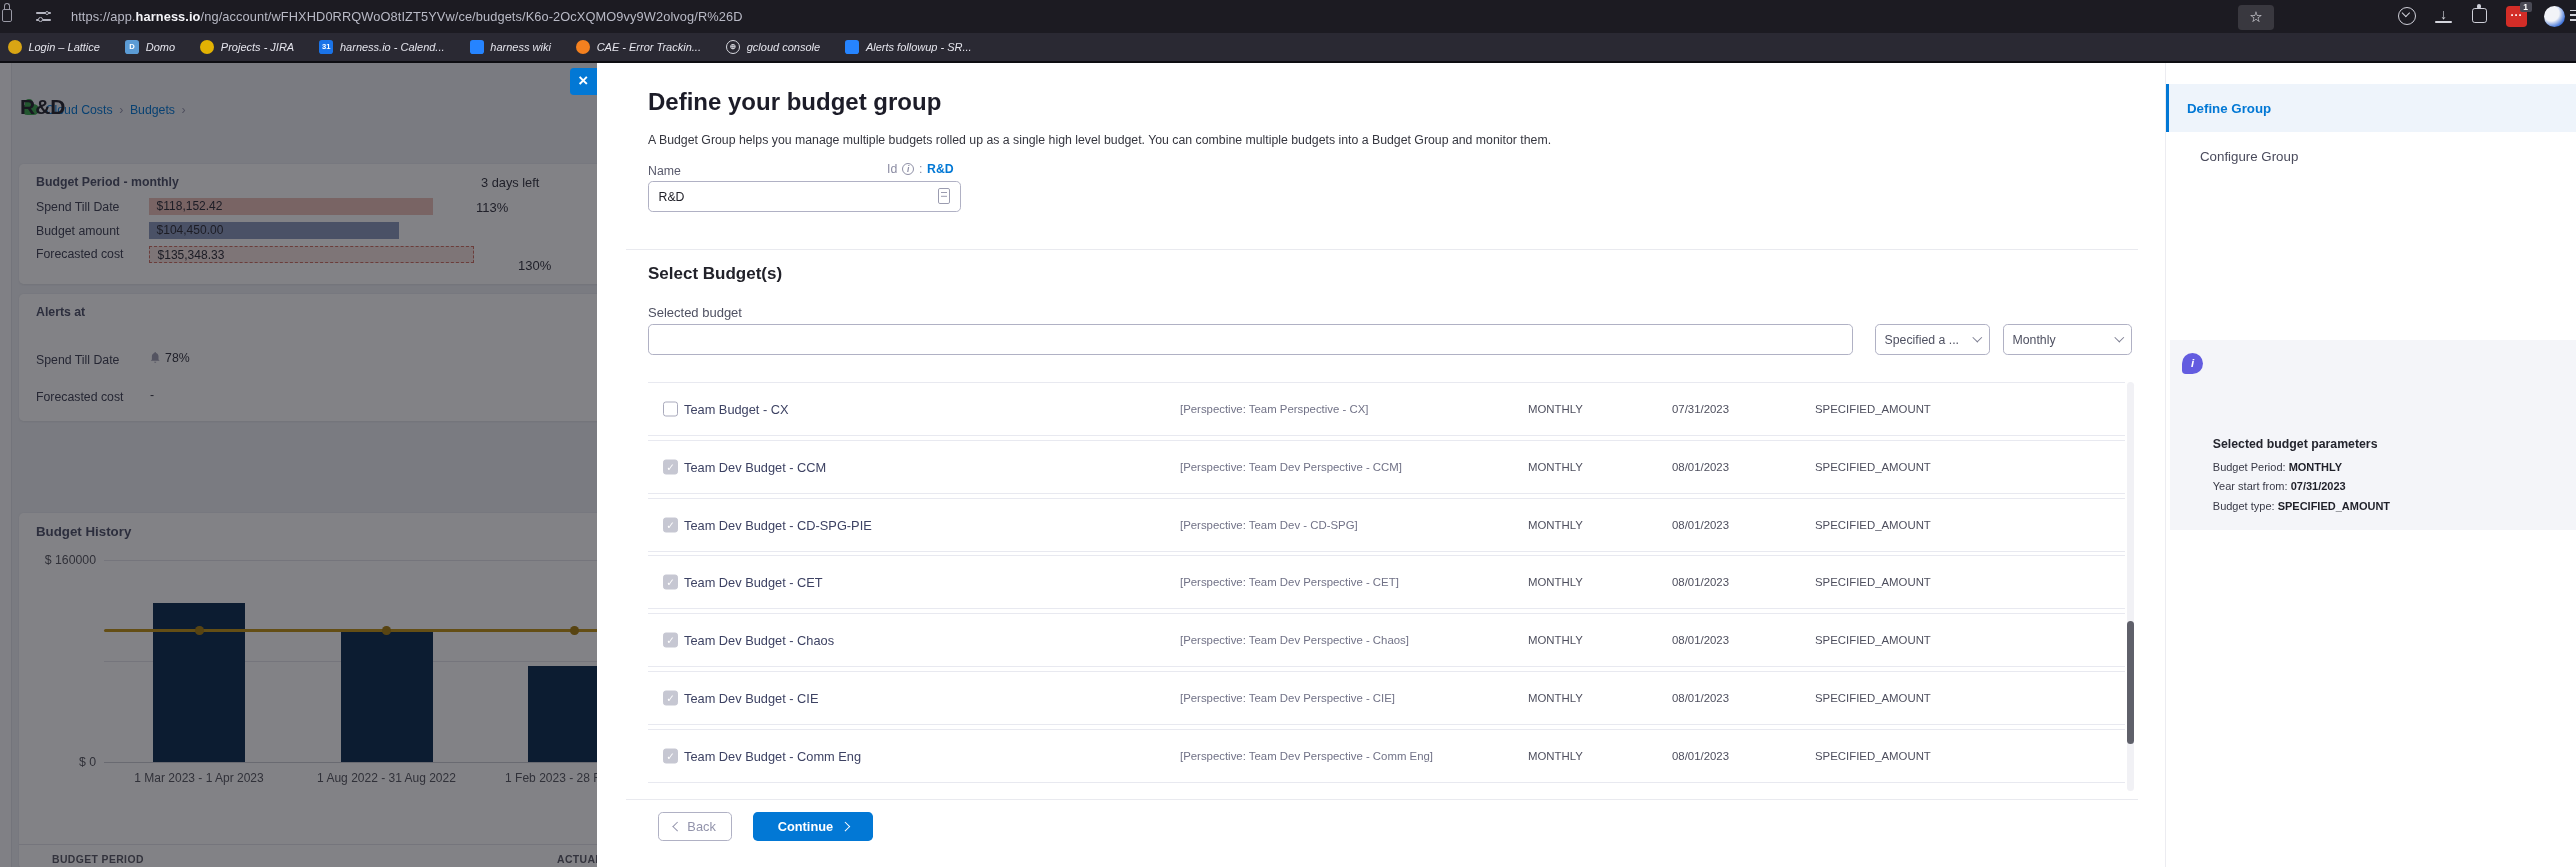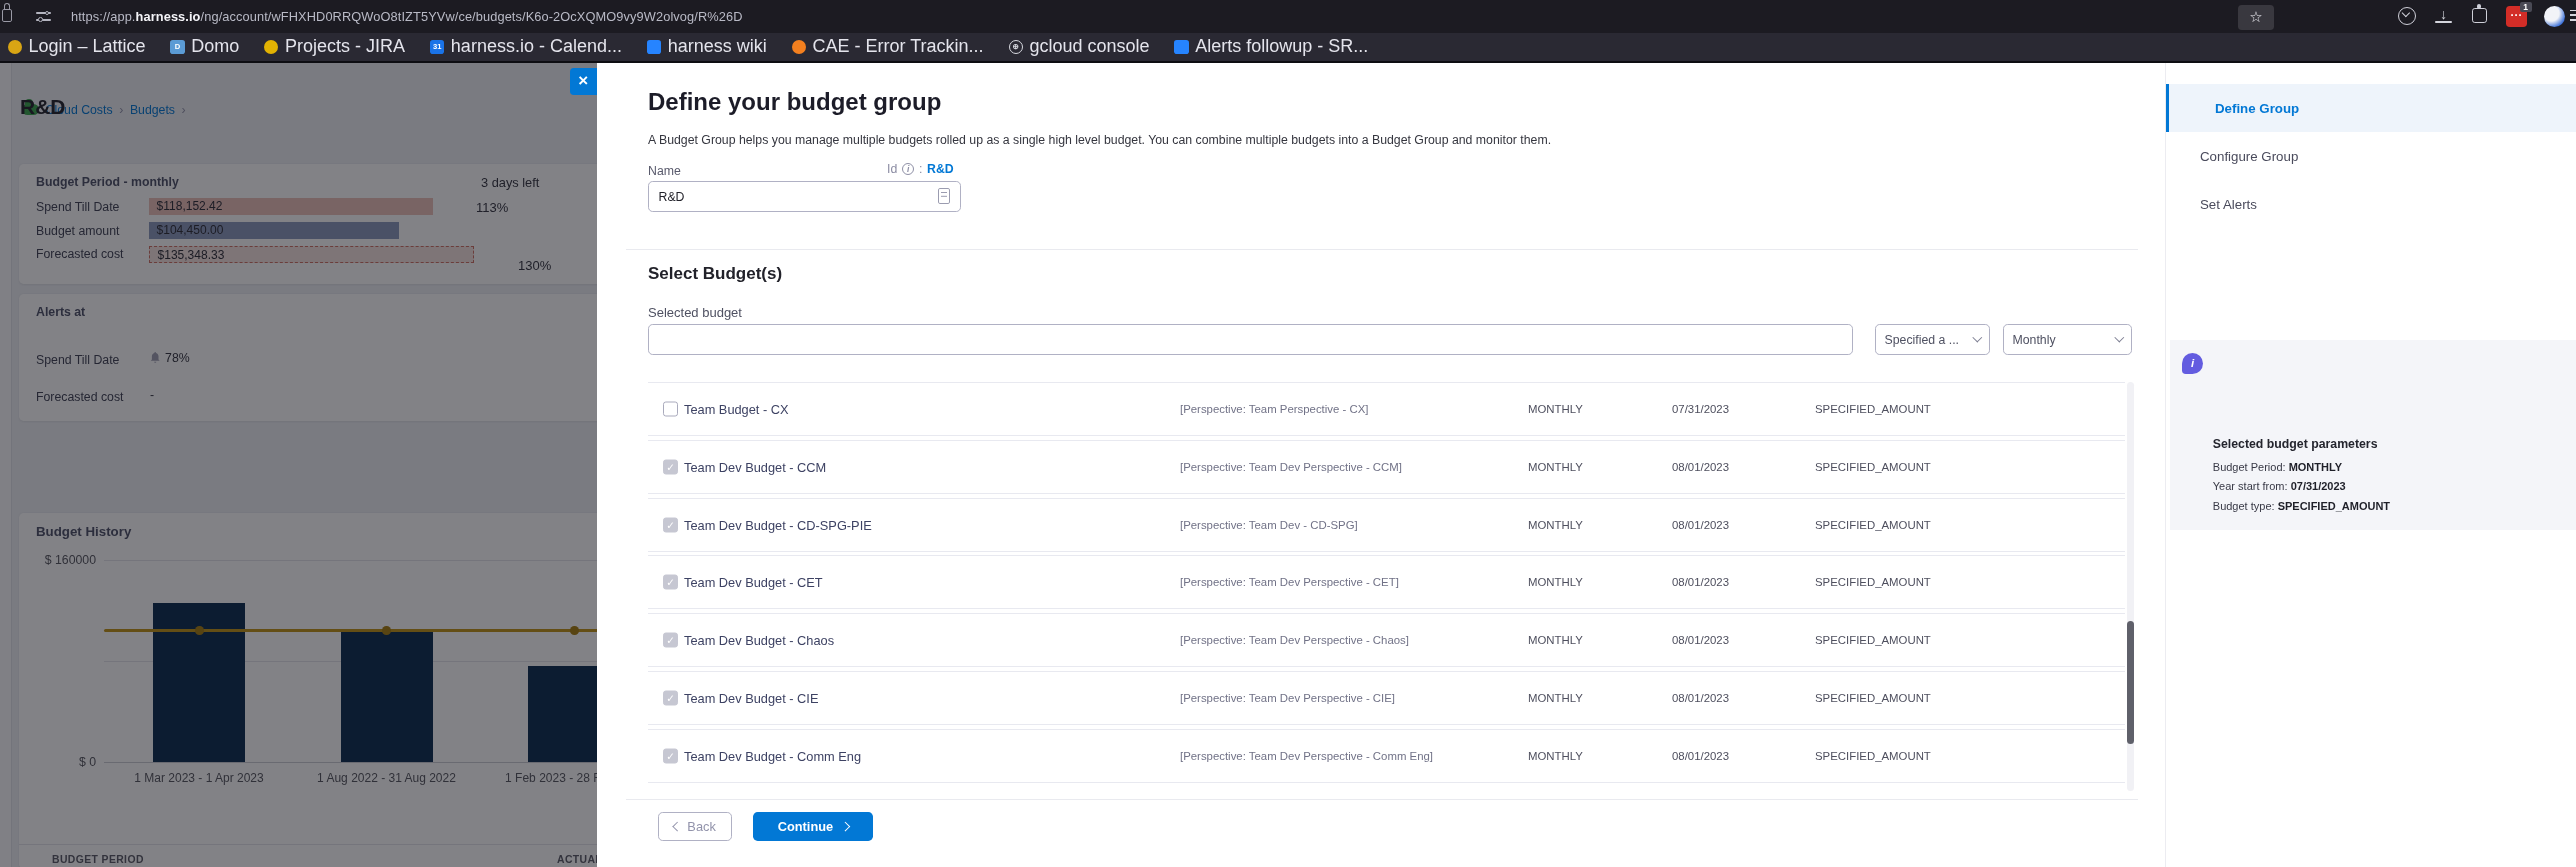--- a/index.html
+++ b/index.html
@@ -25,21 +25,21 @@
   #ext-ic{left:2472px;top:7.6px;width:15px;height:15px;border:1.9px solid #cfd0d9;border-radius:2.8px;}
   #ext-ic:before{content:"";position:absolute;left:3.8px;top:-4.7px;width:4.7px;height:4.7px;background:#cfd0d9;border-radius:50%;}
   #lp-ic{left:2506px;top:5.7px;width:21px;height:21px;background:#d32d27;border-radius:3.8px;color:#fff;font-weight:700;font-size:11.4px;text-align:center;line-height:13.3px;letter-spacing:0.9px;}
   #lp-badge{position:absolute;right:-4.7px;top:-3.8px;background:#4a4a55;color:#fff;font-size:8.5px;padding:0 2.8px;border-radius:1.9px;line-height:10.4px;}
   #avatar-ic{left:2544px;top:5.7px;width:21px;height:21px;border-radius:50%;background:radial-gradient(circle at 35% 35%,#f2f3f7 40%,#3a6fd8 75%,#14264c 100%);}
   #menu-ic{left:2570px;top:9.5px;width:13.3px;}
   #menu-ic span{display:block;height:1.9px;background:#d4d5dd;margin-bottom:2.8px;}
   #bookmarks{position:absolute;left:0;top:33px;width:2576px;height:27.5px;background:#2a2933;z-index:20;display:flex;align-items:center;padding-left:7.6px;gap:25px;}
   .bm{display:flex;align-items:center;gap:6.6px;cursor:pointer;}
   .favicon{width:14.2px;height:14.2px;border-radius:2.8px;display:inline-flex;align-items:center;justify-content:center;color:#fff;font-size:7.6px;font-weight:700;flex:none;}
-  .bm-label{color:#e4e4ec;font-size:18px;white-space:nowrap;}
+  .bm-label{color:#e4e4ec;font-size:11px;white-space:nowrap;font-style:italic;}
   #chrome-sep{position:absolute;left:0;top:61px;width:2576px;height:1.9px;background:#0d0d12;z-index:20;}
 
   
   #page{position:absolute;left:0;top:63px;width:2576px;height:805px;background:#eef0f4;z-index:1;}
   #left-strip{position:absolute;left:0;top:0;width:12.3px;height:805px;background:#fbfbfd;border-right:0.9px solid #dfe1e8;}
   #crumbs{position:absolute;left:22px;top:9.5px;font-size:12.3px;color:#0278d5;display:flex;gap:6.6px;align-items:center;margin-top:30px;}
   #cloud-icon{width:17px;height:11.4px;background:#3aa64c;border-radius:6.6px;position:relative;}
   #cloud-icon:before{content:"";position:absolute;left:2.8px;top:-4.7px;width:8.5px;height:8.5px;background:#3aa64c;border-radius:50%;}
   .crumb-sep{color:#9293ab;}
   #page-title{position:absolute;left:20px;top:32px;font-size:21px;font-weight:700;color:#22222a;}
@@ -102,21 +102,21 @@
   #scroll-thumb{position:absolute;left:1530px;top:558px;width:6.6px;height:123px;background:#5f606a;border-radius:3.8px;cursor:pointer;}
   #back-btn{position:absolute;left:61px;top:749px;width:74px;height:29px;border:0.9px solid #b0b1c4;border-radius:4.7px;background:#fff;color:#9293ab;font-size:12.8px;display:flex;align-items:center;justify-content:center;gap:6.6px;cursor:pointer;}
   .chev-left{width:6.6px;height:6.6px;border-left:1.9px solid #9293ab;border-bottom:1.9px solid #9293ab;transform:rotate(45deg);}
   #continue-btn{position:absolute;left:156px;top:749px;width:120px;height:29px;border:none;border-radius:4.7px;background:#0278d5;color:#fff;font-size:12.8px;font-weight:700;display:flex;align-items:center;justify-content:center;gap:8.5px;cursor:pointer;}
   .chev-right{width:6.6px;height:6.6px;border-right:1.9px solid #fff;border-top:1.9px solid #fff;transform:rotate(45deg);}
 
   
   #rail{position:absolute;left:2165px;top:63px;width:411px;height:805px;background:#fff;border-left:0.9px solid #ececf1;z-index:10;}
   #steps{position:absolute;left:0;top:21px;width:411px;}
   .step{height:48px;display:flex;align-items:center;padding-left:34px;font-size:13.3px;color:#4a4b5c;cursor:pointer;}
-  .step.active{background:#eef4fb;border-left:3.8px solid #0278d5;padding-left:46px;color:#0278d5;font-weight:700;text-align:center;}
+  .step.active{background:#eef4fb;border-left:3.8px solid #0278d5;padding-left:18px;color:#0278d5;font-weight:700;text-align:center;}
   #info-panel{position:absolute;left:3.8px;top:277px;width:407px;height:190px;background:#f4f5f9;}
   #info-icon{position:absolute;left:12.3px;top:13.3px;width:21px;height:21px;background:#635ce0;border-radius:50% 50% 50% 3.8px;color:#fff;font-size:11.4px;font-weight:700;font-style:italic;text-align:center;line-height:21px;}
   #info-msg{position:absolute;left:43px;top:9.5px;width:343px;font-size:12.3px;line-height:20px;color:#24252e;}
   #params-title{position:absolute;left:43px;top:97px;font-size:12.3px;font-weight:700;color:#24252e;}
   #info-params{position:absolute;left:43px;top:118px;}
   .param{font-size:11px;color:#383946;line-height:19.4px;}
   .param b{color:#1f2029;}
 </style>
 </head>
 <body>
@@ -350,23 +350,20 @@
   </div>
 
   <div id="rail">
     <div id="steps">
         <div class="step active">
           <span class="step-label">Define Group</span>
         </div>
         <div class="step">
           <span class="step-label">Configure Group</span>
         </div>
-        <div class="step">
-          <span class="step-label">Set Alerts</span>
-        </div>
       </div>
     <div id="info-panel">
       <span id="info-icon">i</span>
       <div id="params-title">Selected budget parameters</div>
       <div id="info-params">
           <div class="param"><span>Budget Period: </span><b>MONTHLY</b></div>
           <div class="param"><span>Year start from: </span><b>07/31/2023</b></div>
           <div class="param"><span>Budget type: </span><b>SPECIFIED_AMOUNT</b></div>
         </div>
     </div>

